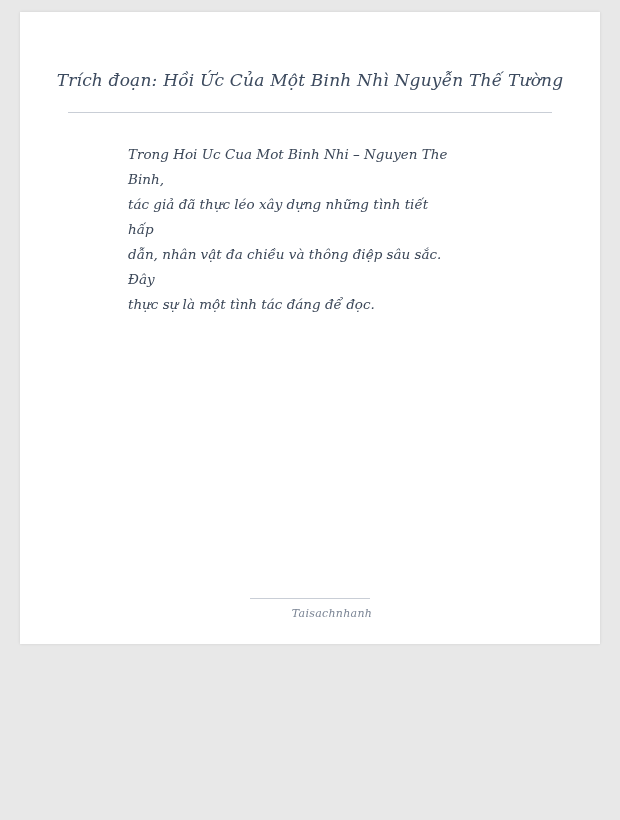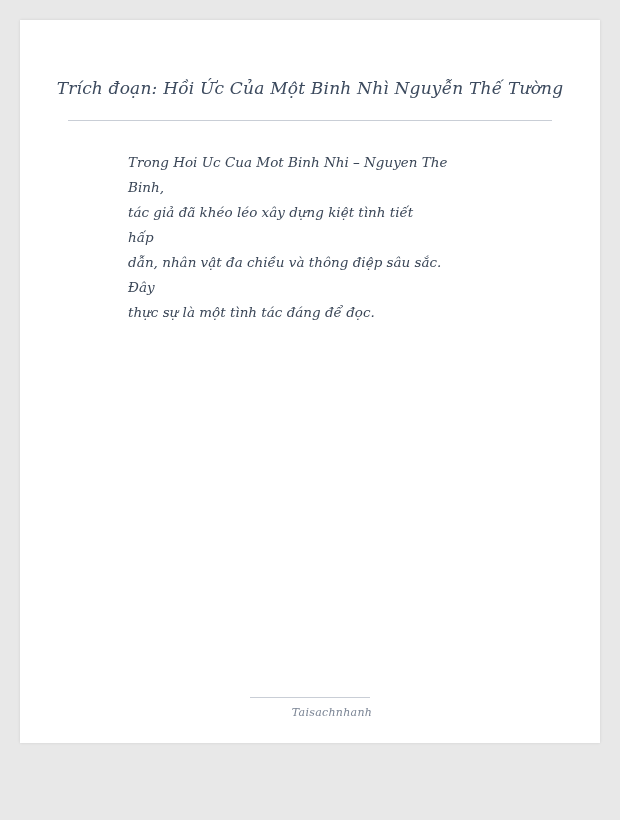--- a/index.html
+++ b/index.html
@@ -9,23 +9,23 @@
   body {
     width: 620px;
     height: 820px;
     background: #e8e8e8;
     font-family: "DejaVu Serif", serif;
     overflow: hidden;
   }
   .page {
     position: absolute;
     left: 20px;
-    top: 20px;
+    top: 12px;
     width: 580px;
-    height: 723px;
+    height: 632px;
     background: #ffffff;
     box-shadow: 0 0 3px rgba(0,0,0,0.10);
     box-sizing: border-box;
   }
   .page-inner {
     position: relative;
     width: 100%;
     height: 100%;
   }
   .doc-title {
@@ -92,21 +92,21 @@
 <div class="page">
   <div class="page-inner">
 
     <div class="doc-title">Trích đoạn: Hồi Ức Của Một Binh Nhì Nguyễn Thế Tường</div>
 
     <div class="title-rule"></div>
 
     <div class="body-block">
       <div class="body-line">Trong Hoi Uc Cua Mot Binh Nhi – Nguyen The</div>
       <div class="body-line">Binh,</div>
-      <div class="body-line">tác giả đã khéo léo xây dựng kiệt tình tiết</div>
+      <div class="body-line">tác giả đã thực léo xây dựng những tình tiết</div>
       <div class="body-line">hấp</div>
       <div class="body-line">dẫn, nhân vật đa chiều và thông điệp sâu sắc.</div>
       <div class="body-line">Đây</div>
       <div class="body-line">thực sự là một tình tác đáng để đọc.</div>
     </div>
 
     <div class="footer">
       <div class="footer-rule"></div>
       <div class="footer-text">Taisachnhanh</div>
     </div>

